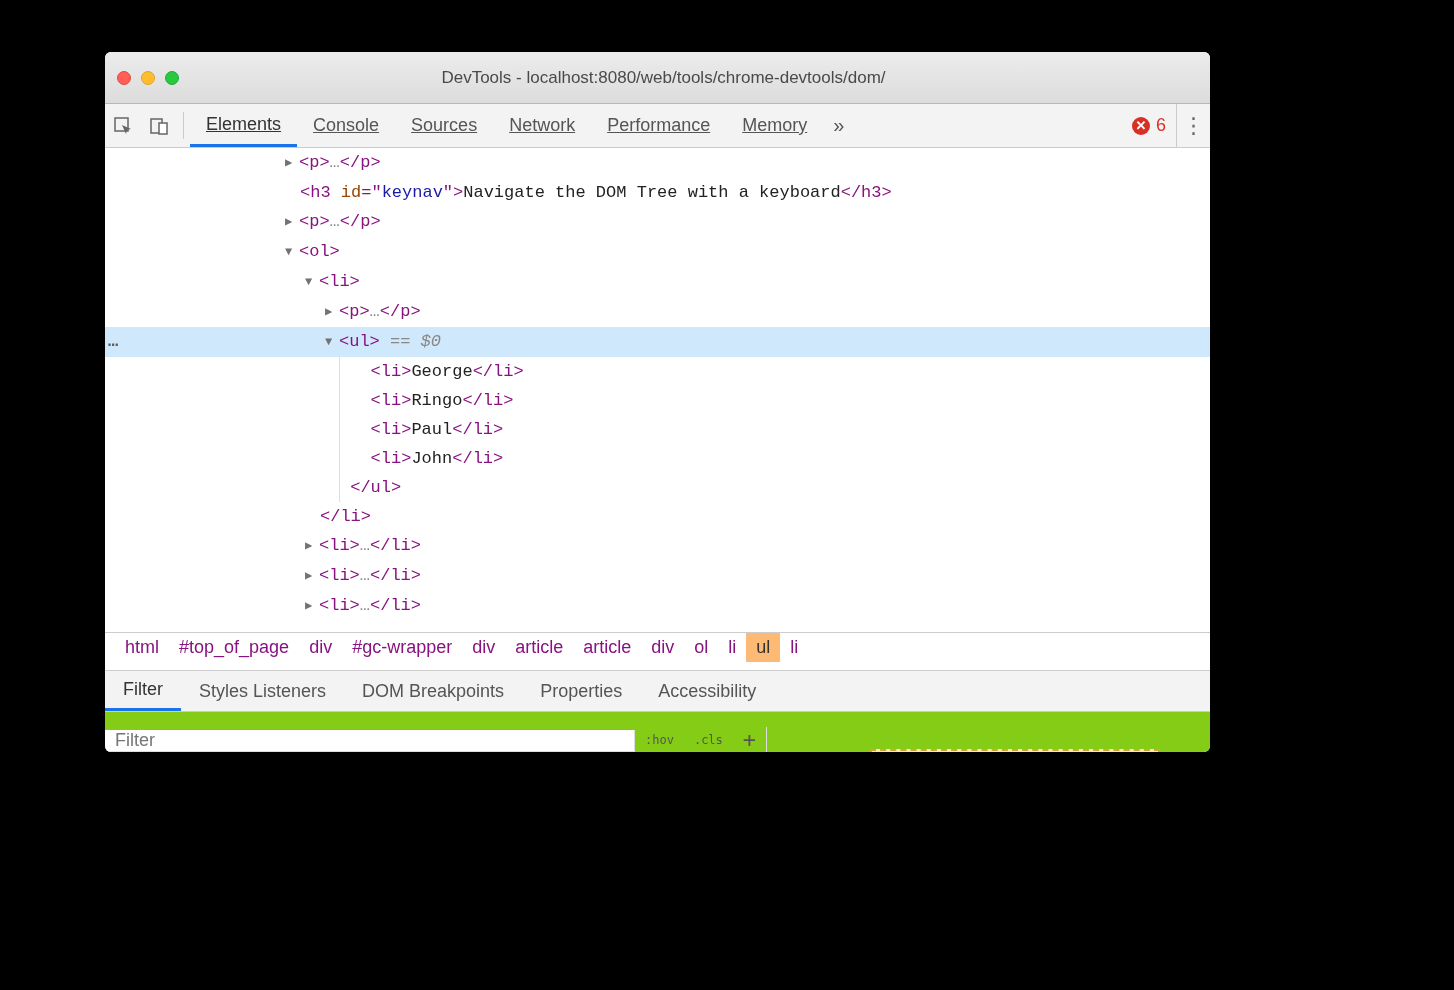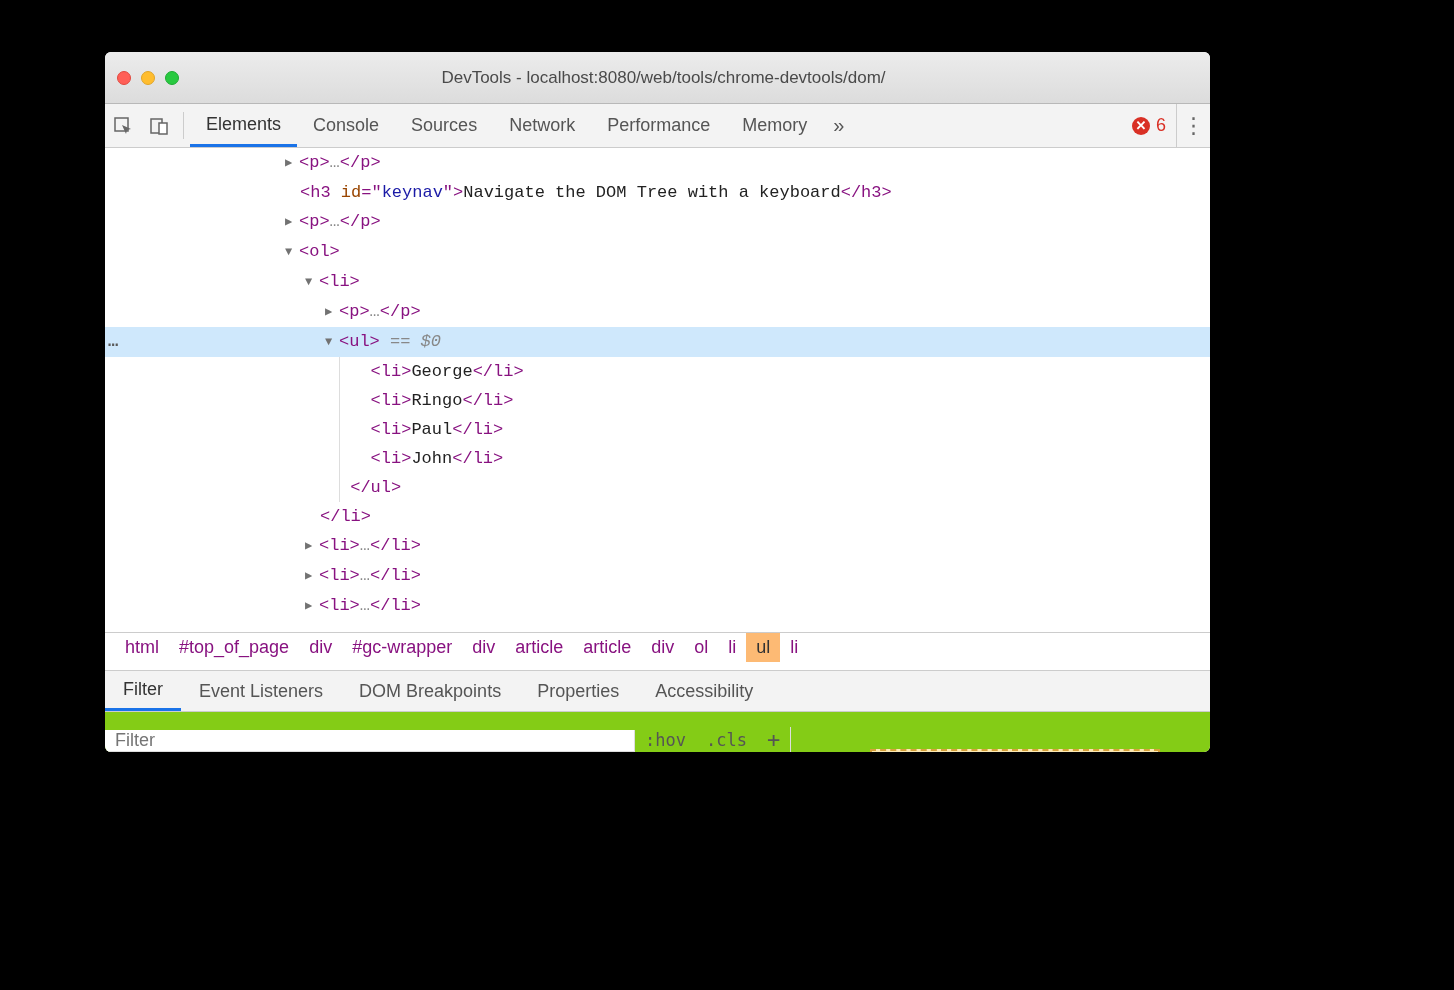--- a/index.html
+++ b/index.html
@@ -51,20 +51,21 @@
     display: flex; align-items: center; justify-content: center;
     color: #555;
   }
   .tool-sep { width:1px; background:#ccc; margin: 8px 6px; }
   .tabs { display: flex; align-items: stretch; flex: 1; }
   .tab {
     padding: 0 16px;
     display: flex; align-items: center;
     color: #555; font-size: 18px;
     cursor: pointer;
+    text-decoration: underline;
   }
   .tab.active { color: #333; border-bottom: 3px solid #1a73e8; }
   .overflow { padding: 0 10px; display:flex; align-items:center; color:#555; font-size:20px; }
   .errbadge { display:flex; align-items:center; gap:6px; padding:0 10px; color:#d93025; font-size:18px; }
   .errcircle { width:18px; height:18px; border-radius:50%; background:#d93025; color:#fff; display:flex; align-items:center; justify-content:center; font-size:13px; font-weight:bold; }
   .menu-btn { width:34px; display:flex; align-items:center; justify-content:center; color:#666; font-size:22px; border-left:1px solid #ccc; }
   
   .dom-area { flex:1; overflow:hidden; font-family: Menlo, Consolas, monospace; font-size:17px; line-height:29px; color:#222; background:#fff; position:relative; }
   .dom-row { white-space: nowrap; padding-left: 20px; font-family: Liberation Mono, monospace; }
   .arrow { display:inline-block; width:14px; color:#727272; font-size:12px; vertical-align:1px; user-select:none; }
@@ -88,21 +89,21 @@
   .subtabs {
     height:42px; border-top:1px solid #ccc; background:#f3f3f3; display:flex; align-items:stretch;
     flex-shrink:0; border-bottom:1px solid #ccc;
   }
   .subtab { padding:0 18px; display:flex; align-items:center; font-size:18px; color:#555; cursor:pointer; }
   .subtab.active { border-bottom:3px solid #1a73e8; color:#333; }
   
   .styles-bar { height:40px; display:flex; align-items:flex-end; flex-shrink:0; background:#84cc16; }
   .filter-input { flex:0 0 530px; border:1px solid #ddd; border-top:none; border-left:none; font-size:18px; padding:0 10px; color:#888; outline:none; background:#fff; }
   .styles-btns { display:flex; align-items:center; border-right:1px solid #ddd; }
-  .sbtn { padding:0 10px; font-family:Menlo,monospace; font-size:17px; color:#555; display:flex; align-items:center; cursor:pointer; }
+  .sbtn { padding:0 10px; font-family:Menlo,monospace; font-size:12px; color:#555; display:flex; align-items:center; cursor:pointer; }
   .sbtn.plus { font-size:22px; }
   .dashed-thing { position:absolute; bottom:-3px; right:50px; width:290px; height:6px; border:2px dashed #d6a23a; background:#fce8b2; }
 </style>
 </head>
 <body>
 
 <div class="window">
   <div class="titlebar">
     <div class="traffic">
       <div class="dot red"></div>
@@ -171,21 +172,21 @@
     <span class="crumb">article</span>
     <span class="crumb">div</span>
     <span class="crumb">ol</span>
     <span class="crumb">li</span>
     <span class="crumb sel">ul</span>
     <span class="crumb">li</span>
   </div>
 
   <div class="subtabs">
     <div class="subtab active">Filter</div>
-    <div class="subtab">Event Listeners</div>
+    <div class="subtab">Styles Listeners</div>
     <div class="subtab">DOM Breakpoints</div>
     <div class="subtab">Properties</div>
     <div class="subtab">Accessibility</div>
   </div>
 
   <div class="styles-bar">
     <input class="filter-input" placeholder="Filter" style="">
     <div class="styles-btns">
       <div class="sbtn">:hov</div>
       <div class="sbtn">.cls</div>

